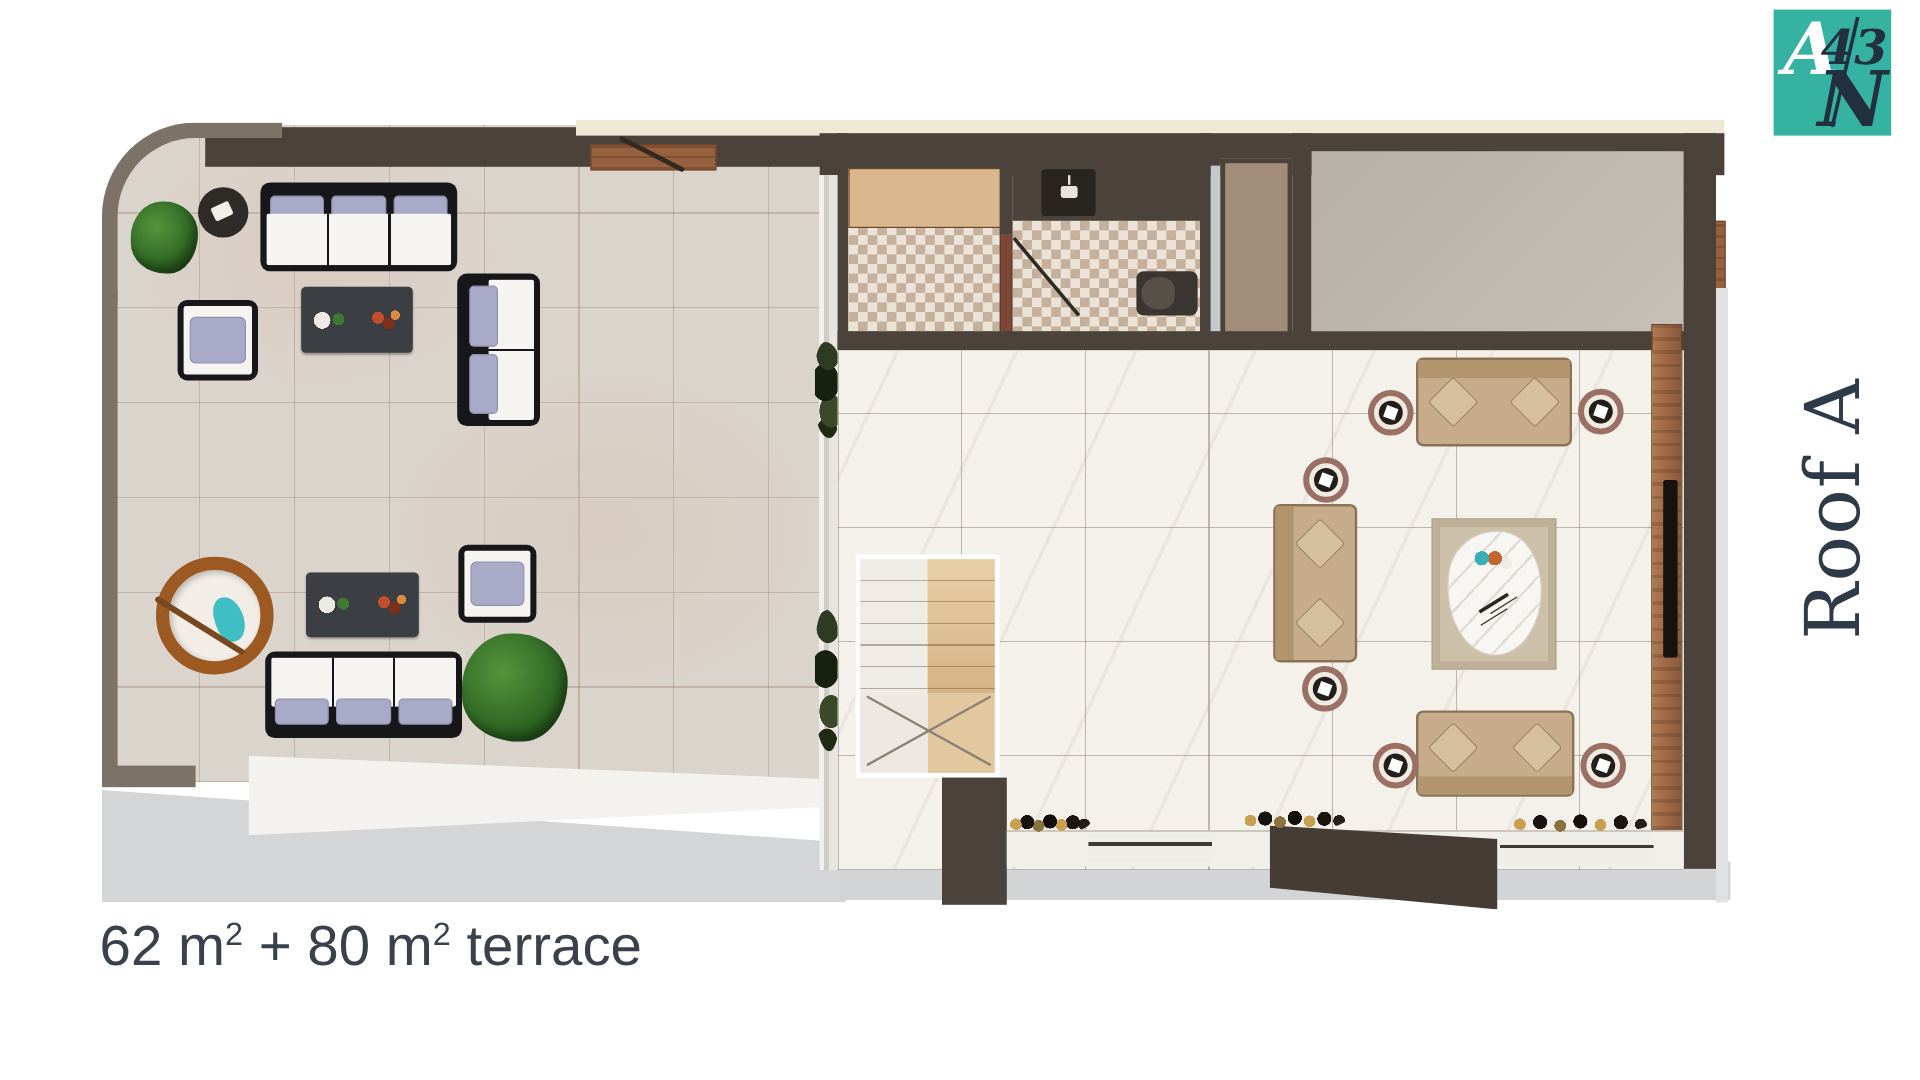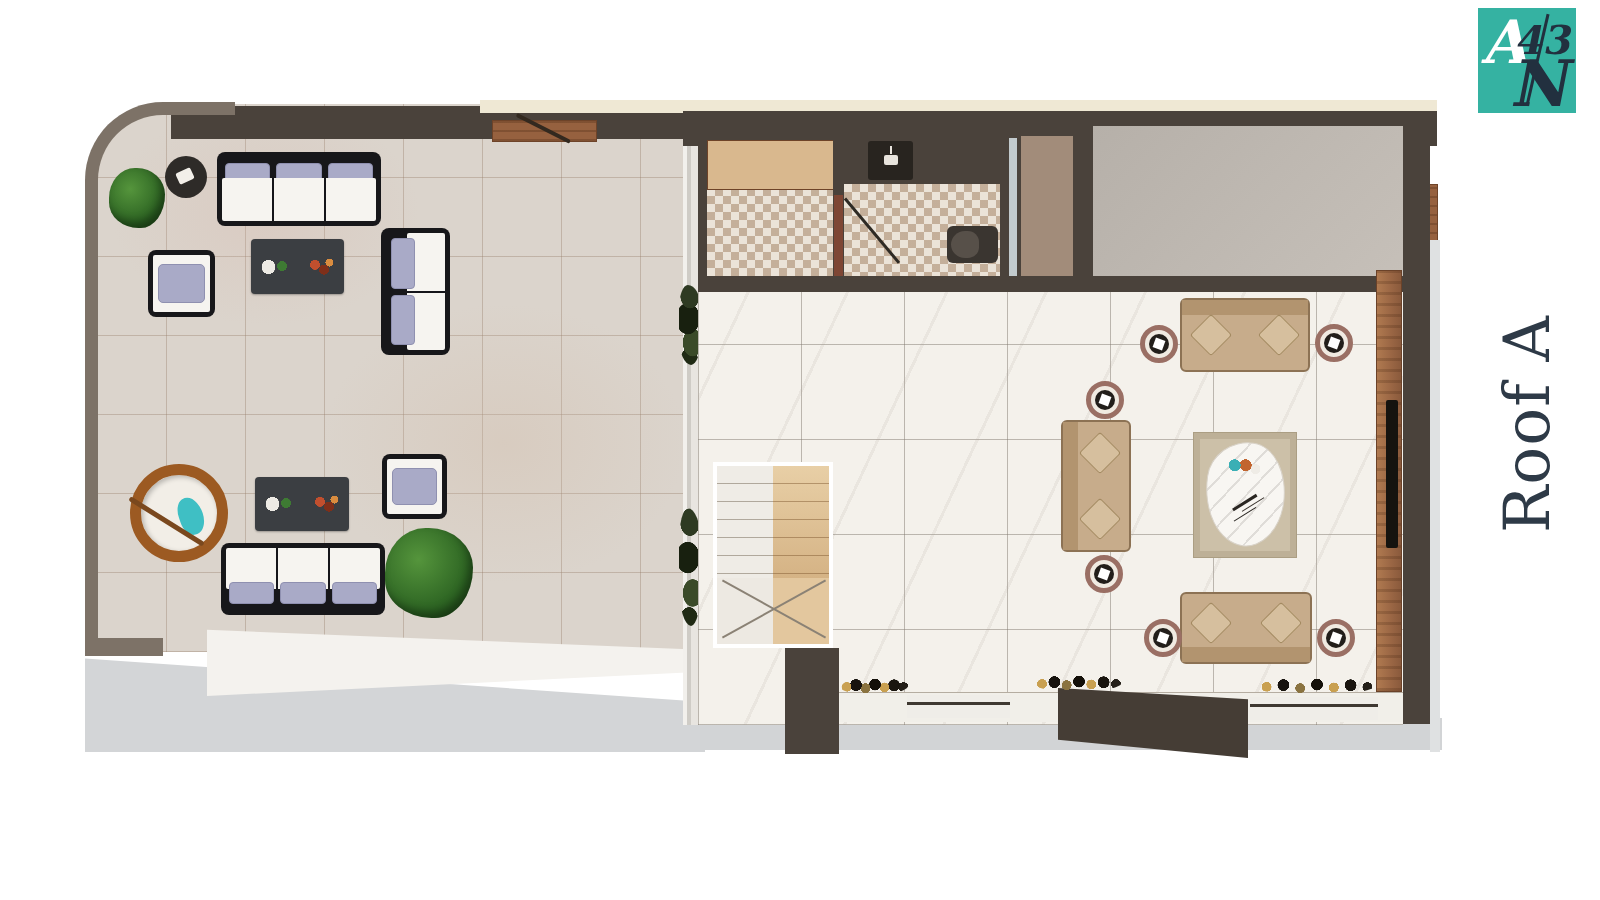--- a/index.html
+++ b/index.html
@@ -326,20 +326,21 @@
     <div class="trap"></div>
     <div class="win" style="left:1165px;top:597px;width:128px;height:23px;"></div>
     <div class="prow" style="left:756px;top:577px;width:68px;height:18px;"></div>
     <div class="prow" style="left:950px;top:574px;width:88px;height:18px;"></div>
     <div class="prow" style="left:1172px;top:577px;width:120px;height:18px;"></div>
 
   </div>
 
   <div class="roof-label">Roof A</div>
 
+  <div class="caption"><span style="position:static;">62 m</span><sup>2</sup><span style="position:static;"> + 80 m</span><sup>2</sup><span style="position:static;"> terrace</span></div>
 
   <div class="logo">
     <div class="logo-slash"></div>
     <div class="logo-a">A</div>
     <div class="logo-43">43</div>
     <div class="logo-n">N</div>
   </div>
 
 </div>
 

